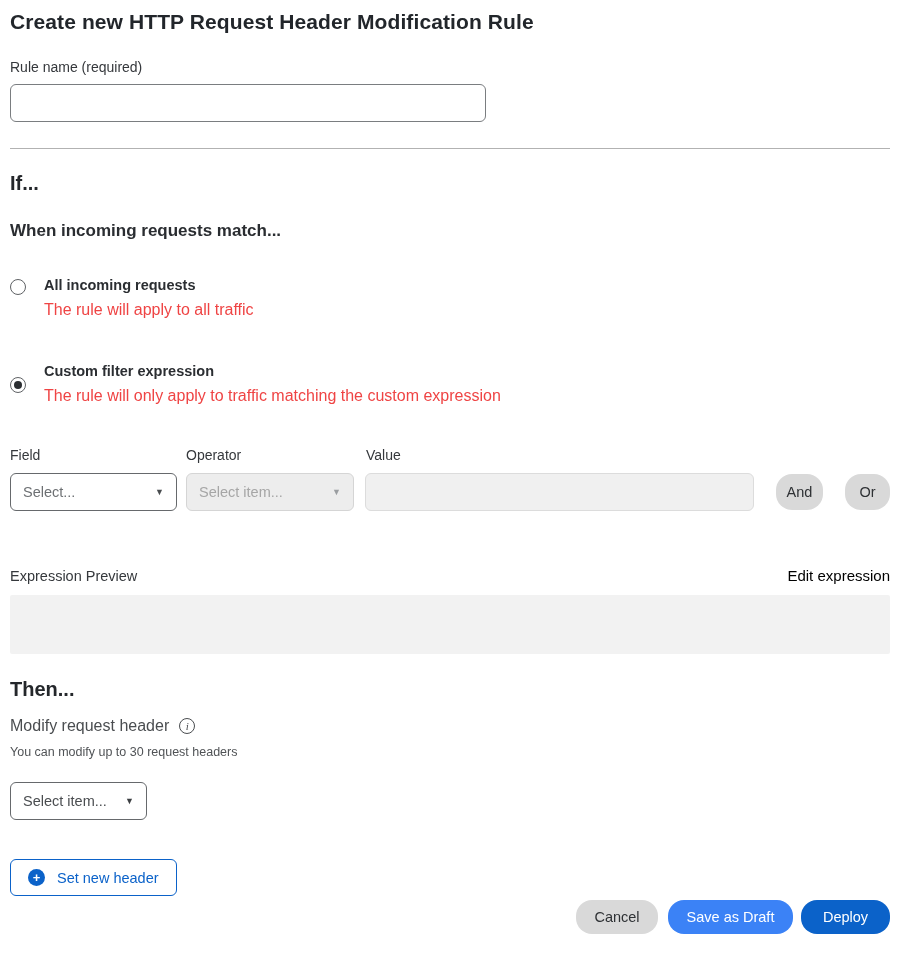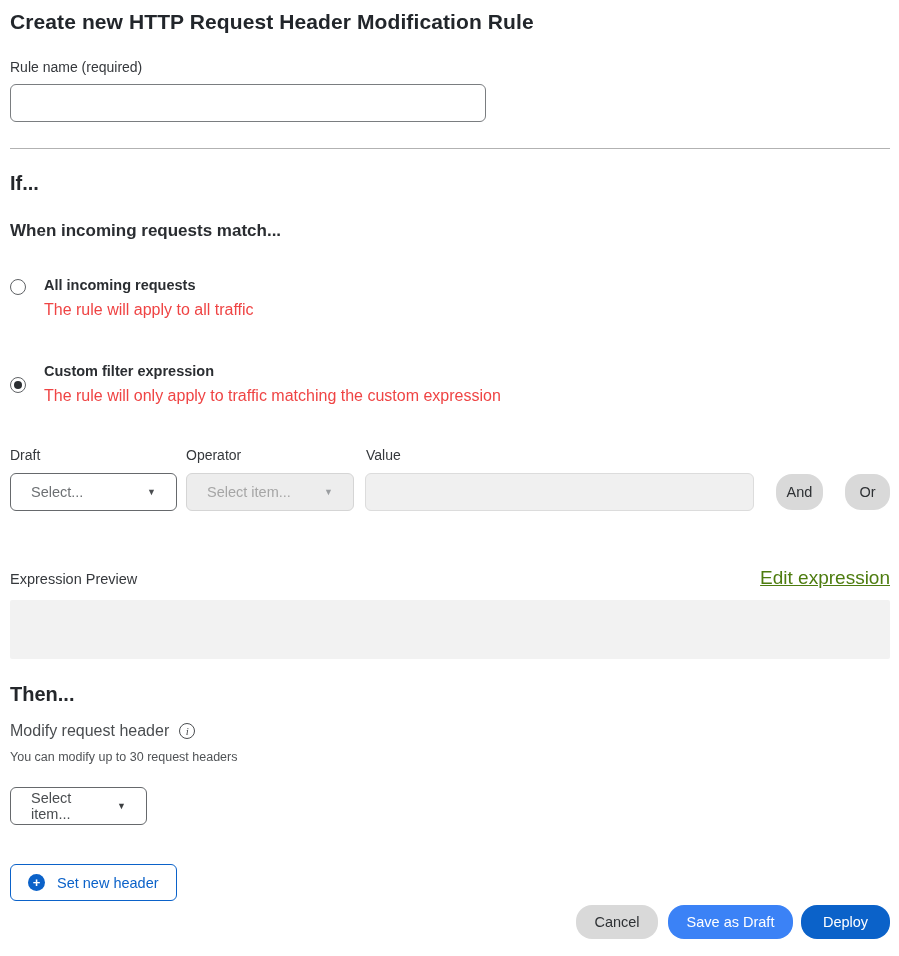--- a/index.html
+++ b/index.html
@@ -48,42 +48,42 @@
 
   .builder-labels { display: flex; margin-top: 42px; font-size: 14px; color: #35383c; }
   .builder-labels .lbl-field { width: 176px; }
   .builder-labels .lbl-operator { width: 180px; }
   .builder-labels .lbl-value { flex: 1; }
 
   .builder-row { display: flex; align-items: center; margin-top: 10px; }
   .select-control {
     height: 38px; border-radius: 6px; border: 1px solid #66696c;
     background: #fff; display: flex; align-items: center; justify-content: space-between;
-    padding: 0 20px; font-size: 14.5px; color: #6d7073; cursor: pointer;
+    padding: 0 12px; font-size: 14.5px; color: #6d7073; cursor: pointer;
   }
   .select-control .caret { font-size: 9px; color: #4a4d50; margin-left: 10px; }
   .sel-field { width: 167px; }
   .sel-operator {
     width: 168px; margin-left: 9px;
     background: #ededed; border-color: #d5d5d5; color: #a6a6a6; cursor: default;
   }
   .sel-operator .caret { color: #9b9ea1; }
   .value-input {
     flex: 1; height: 38px; margin-left: 11px;
     background: #f0f0f0; border: 1px solid #dcdcdc; border-radius: 6px;
     font-size: 14.5px; padding: 0 10px; color: #4a4d50;
     font-family: "Liberation Sans", sans-serif; outline: none;
   }
   .btn { border: none; border-radius: 16px; font-family: "Liberation Sans", sans-serif; cursor: pointer; }
   .btn-and { margin-left: 22px; width: 47px; height: 36px; background: #d9d9d9; color: #2e3134; font-size: 14.5px; }
   .btn-or  { margin-left: 22px; width: 45px; height: 36px; background: #d9d9d9; color: #2e3134; font-size: 14.5px; }
 
   .preview-head { display: flex; align-items: baseline; justify-content: space-between; margin-top: 56px; }
   .preview-label { font-size: 14.5px; color: #35383c; }
-  .edit-link { font-size: 19px; color: #4d7c0f; text-decoration: underline; cursor: pointer; }
+  .edit-link { font-size: 15px; color: #000000; cursor: pointer; }
   .preview-box { margin-top: 11px; height: 59px; background: #f2f2f2; border-radius: 2px; }
 
   .h-then { margin-top: 24px; font-size: 20px; font-weight: 700; color: #24272b; }
 
   .action-line { margin-top: 16px; display: flex; align-items: center; font-size: 16px; color: #4a4d50; }
   .info-icon {
     width: 16px; height: 16px; margin-left: 10px;
     border: 1px solid #4a4d50; border-radius: 50%;
     display: inline-flex; align-items: center; justify-content: center;
     font-size: 11px; color: #4a4d50; font-family: "Liberation Serif", serif;
@@ -141,21 +141,21 @@
     <span class="radio-circle">
         <span class="dot"></span>
       </span>
     <span class="radio-texts">
       <div class="radio-label">Custom filter expression</div>
       <div class="radio-desc">The rule will only apply to traffic matching the custom expression</div>
     </span>
   </div>
 
   <div class="builder-labels">
-    <div class="lbl-field">Draft</div>
+    <div class="lbl-field">Field</div>
     <div class="lbl-operator">Operator</div>
     <div class="lbl-value">Value</div>
   </div>
 
   <div class="builder-row">
     <div class="select-control sel-field">
       <span>Select...</span>
       <span class="caret">▼</span>
     </div>
     <div class="select-control sel-operator">

